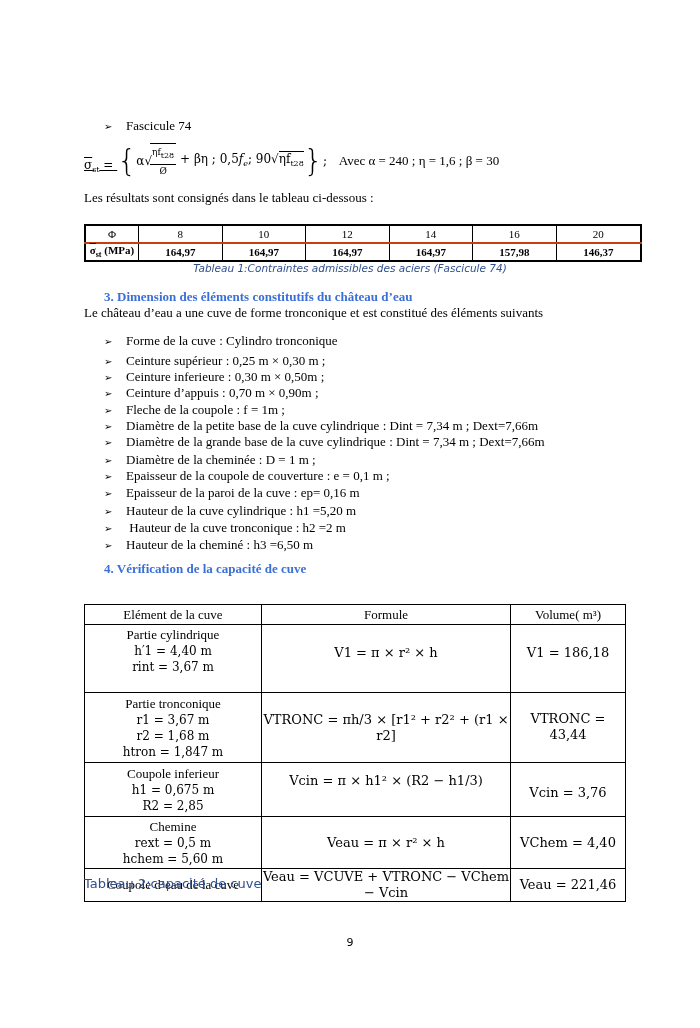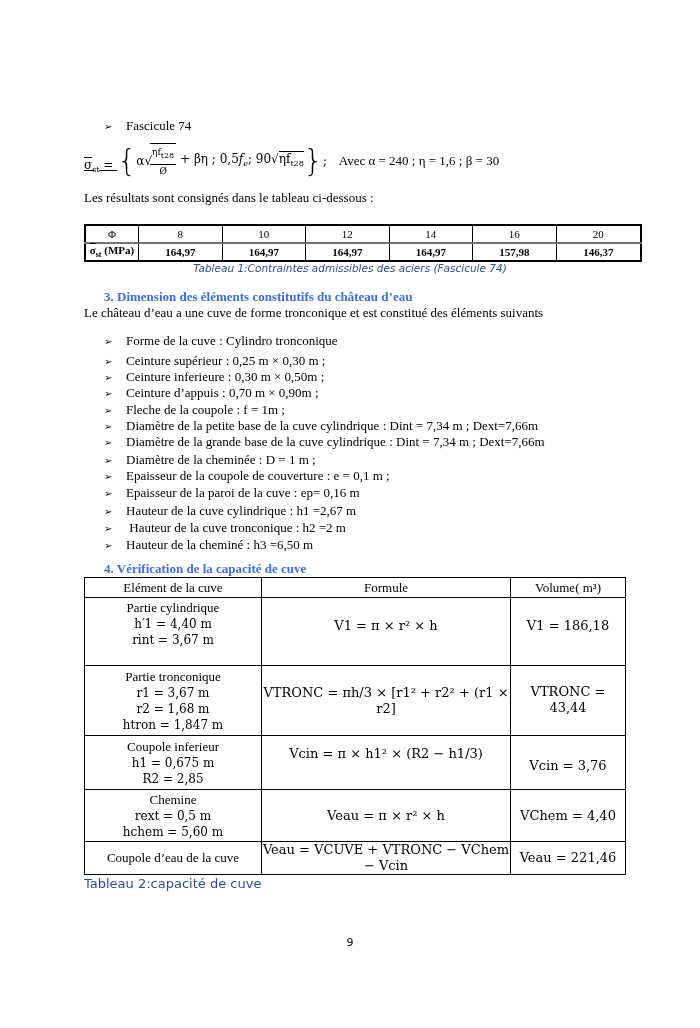--- a/index.html
+++ b/index.html
@@ -11,23 +11,23 @@
   .bullet-line { position: absolute; left: 104px; font-size: 13px; line-height: 18px; white-space: nowrap; }
   .bullet-line .arrow { display: inline-block; width: 22px; font-family: "DejaVu Sans", sans-serif; font-size: 10px; }
   .mathr { font-family: "DejaVu Serif", serif; font-size: 12px; }
   sub, sup { font-size: 8px; }
   .heading { color: #3b6fd8; font-weight: bold; font-size: 13px; }
   .caption-italic { color: #2f4f8f; font-family: "DejaVu Sans", sans-serif; font-style: italic; font-size: 11px; }
   .caption { color: #2f4f8f; font-family: "DejaVu Sans", sans-serif; font-size: 13px; }
   table { border-collapse: collapse; }
   .t1 { position: absolute; left: 84px; top: 224px; width: 558px; }
   .t1 td { border: 1px solid #000; text-align: center; font-size: 11px; height: 16px; padding: 0; }
-  .t1 .b td { font-weight: bold; border-top: 2px solid #737373; }
+  .t1 .b td { font-weight: bold; border-top: 2px solid #c2410c; }
   .t1 { border: 2px solid #000; }
-  .t2 { position: absolute; left: 84px; top: 577px; width: 542px; border: 1px solid #000; }
+  .t2 { position: absolute; left: 84px; top: 604px; width: 542px; border: 1px solid #000; }
   .t2 td { border: 1px solid #000; text-align: center; font-size: 13px; padding: 0; vertical-align: middle; line-height: 16px; }
   .overline { text-decoration: overline; }
   .frac { display: inline-block; vertical-align: middle; text-align: center; }
   .frac .n { display: block; border-bottom: 1px solid #000; padding: 0 2px; line-height: 17px; }
   .frac .d { display: block; line-height: 13px; }
 </style>
 </head>
 <body>
 
 <div class="bullet-line" style="top:117px;">
@@ -73,21 +73,21 @@
   <div class="bullet-line" style="top:332px;"><span class="arrow">➢</span><span>Forme de la cuve : Cylindro tronconique</span></div>
   <div class="bullet-line" style="top:352px;"><span class="arrow">➢</span><span>Ceinture supérieur : 0,25 m × 0,30 m ;</span></div>
   <div class="bullet-line" style="top:368px;"><span class="arrow">➢</span><span>Ceinture inferieure : 0,30 m × 0,50m ;</span></div>
   <div class="bullet-line" style="top:384px;"><span class="arrow">➢</span><span>Ceinture d’appuis : 0,70 m × 0,90m ;</span></div>
   <div class="bullet-line" style="top:401px;"><span class="arrow">➢</span><span>Fleche de la coupole : f = 1m ;</span></div>
   <div class="bullet-line" style="top:417px;"><span class="arrow">➢</span><span>Diamètre de la petite base de la cuve cylindrique : Dint = 7,34 m ;  Dext=7,66m</span></div>
   <div class="bullet-line" style="top:433px;"><span class="arrow">➢</span><span>Diamètre de la grande base de la cuve cylindrique : Dint = 7,34 m ;  Dext=7,66m</span></div>
   <div class="bullet-line" style="top:451px;"><span class="arrow">➢</span><span>Diamètre de la cheminée : D = 1 m ;</span></div>
   <div class="bullet-line" style="top:467px;"><span class="arrow">➢</span><span>Epaisseur de la coupole de couverture : e = 0,1 m ;</span></div>
   <div class="bullet-line" style="top:484px;"><span class="arrow">➢</span><span>Epaisseur de la paroi de la cuve :  ep= 0,16 m</span></div>
-  <div class="bullet-line" style="top:502px;"><span class="arrow">➢</span><span>Hauteur de la cuve cylindrique : h1  =2,67 m</span></div>
+  <div class="bullet-line" style="top:502px;"><span class="arrow">➢</span><span>Hauteur de la cuve cylindrique : h1  =5,20 m</span></div>
   <div class="bullet-line" style="top:519px;"><span class="arrow">➢</span><span> Hauteur de la cuve tronconique : h2 =2 m</span></div>
   <div class="bullet-line" style="top:536px;"><span class="arrow">➢</span><span>Hauteur de la cheminé : h3 =6,50 m</span></div>
 </div>
 
 <div class="abs heading" style="left:104px; top:561px;">4.   Vérification de la capacité de cuve</div>
 
 <table class="t2">
   <tbody>
       <tr style="height:20px;">
     <td style="width:176px;">Elément de la cuve</td>

